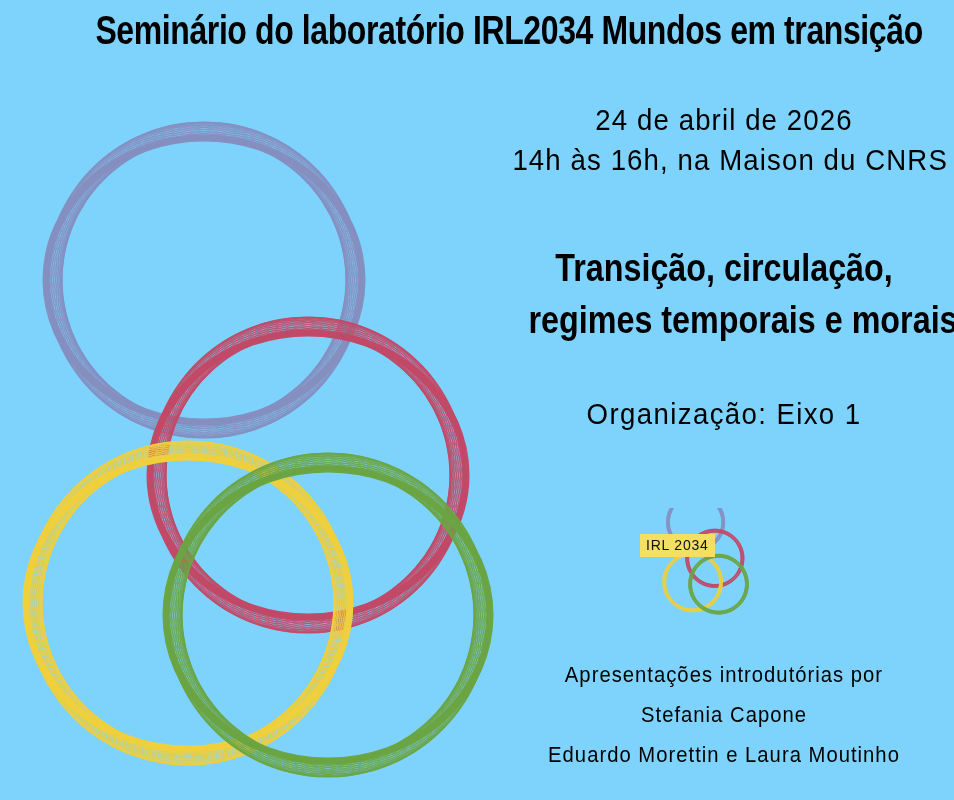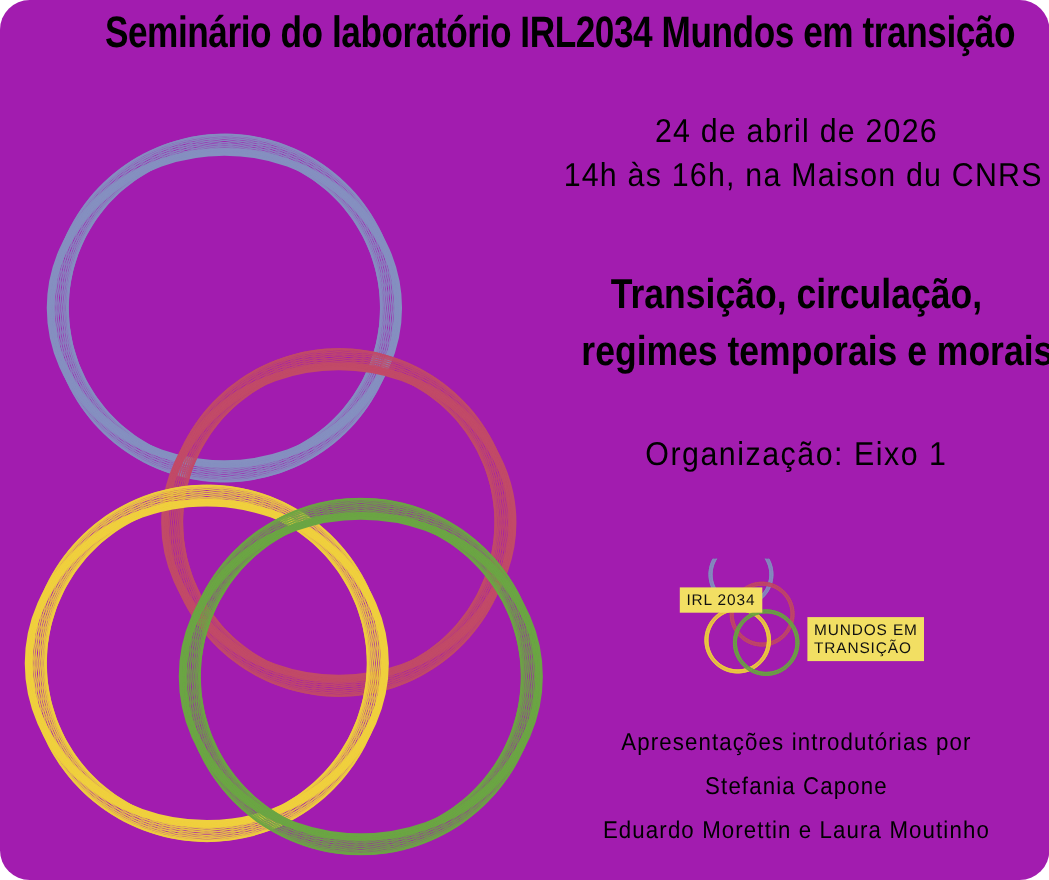--- a/index.html
+++ b/index.html
@@ -6,23 +6,22 @@
   body{
     width:954px;height:800px;
     background:#ffffff;
     font-family:"Liberation Sans", sans-serif;
     overflow:hidden;
     position:relative;
   }
   .poster{
     position:relative;
     width:954px;height:800px;
-    background:#a21caf;
+    background:#7dd3fc;
     overflow:hidden;
-    border-radius:27px;
   }
 
   
   .title{
     position:absolute;
     left:0;top:8px;
     width:954px;
     text-align:center;
     font-family:"Liberation Sans Narrow","Liberation Sans",sans-serif;
     font-weight:bold;
@@ -87,21 +86,21 @@
     font-size:22px;
     line-height:40px;
     letter-spacing:1.1px;
     color:#000;
   }
   .presenters div{transform:scaleX(0.92);white-space:nowrap;}
 
   
   .logo{
     position:absolute;
-    left:612px;top:508px;
+    left:634px;top:508px;
     width:240px;height:112px;
   }
   .logo svg{position:absolute;left:0;top:0;}
   .logo-tag{
     position:absolute;
     background:#f2df63;
     color:#111;
     font-family:"Liberation Sans", sans-serif;
     font-size:14px;
     font-weight:500;
@@ -340,24 +339,20 @@
         <ellipse cx="84.53" cy="76.2" rx="29.97" ry="27.009999999999998" fill="none" stroke="#6ba544" stroke-width="0.45" opacity="0.75" transform="rotate(124.61538461538461 84.53 76.2)"></ellipse>
         <ellipse cx="84.53" cy="76.2" rx="29.97" ry="27.009999999999998" fill="none" stroke="#6ba544" stroke-width="0.45" opacity="0.75" transform="rotate(131.53846153846152 84.53 76.2)"></ellipse>
         <ellipse cx="84.53" cy="76.2" rx="29.97" ry="27.009999999999998" fill="none" stroke="#6ba544" stroke-width="0.45" opacity="0.75" transform="rotate(138.46153846153848 84.53 76.2)"></ellipse>
         <ellipse cx="84.53" cy="76.2" rx="29.97" ry="27.009999999999998" fill="none" stroke="#6ba544" stroke-width="0.45" opacity="0.75" transform="rotate(145.3846153846154 84.53 76.2)"></ellipse>
         <ellipse cx="84.53" cy="76.2" rx="29.97" ry="27.009999999999998" fill="none" stroke="#6ba544" stroke-width="0.45" opacity="0.75" transform="rotate(152.3076923076923 84.53 76.2)"></ellipse>
         <ellipse cx="84.53" cy="76.2" rx="29.97" ry="27.009999999999998" fill="none" stroke="#6ba544" stroke-width="0.45" opacity="0.75" transform="rotate(159.23076923076923 84.53 76.2)"></ellipse>
         <ellipse cx="84.53" cy="76.2" rx="29.97" ry="27.009999999999998" fill="none" stroke="#6ba544" stroke-width="0.45" opacity="0.75" transform="rotate(166.15384615384616 84.53 76.2)"></ellipse>
         <ellipse cx="84.53" cy="76.2" rx="29.97" ry="27.009999999999998" fill="none" stroke="#6ba544" stroke-width="0.45" opacity="0.75" transform="rotate(173.0769230769231 84.53 76.2)"></ellipse>
       </svg>
     <div class="logo-tag logo-tag-irl">IRL 2034</div>
-    <div class="logo-tag logo-tag-mundos">
-      <span>MUNDOS EM</span><br>
-      <span>TRANSIÇÃO</span>
-    </div>
   </div>
 
   <div class="presenters">
     <div>Apresentações introdutórias por</div>
     <div>Stefania Capone</div>
     <div>Eduardo Morettin e Laura Moutinho</div>
   </div>
 
 </div>
 

